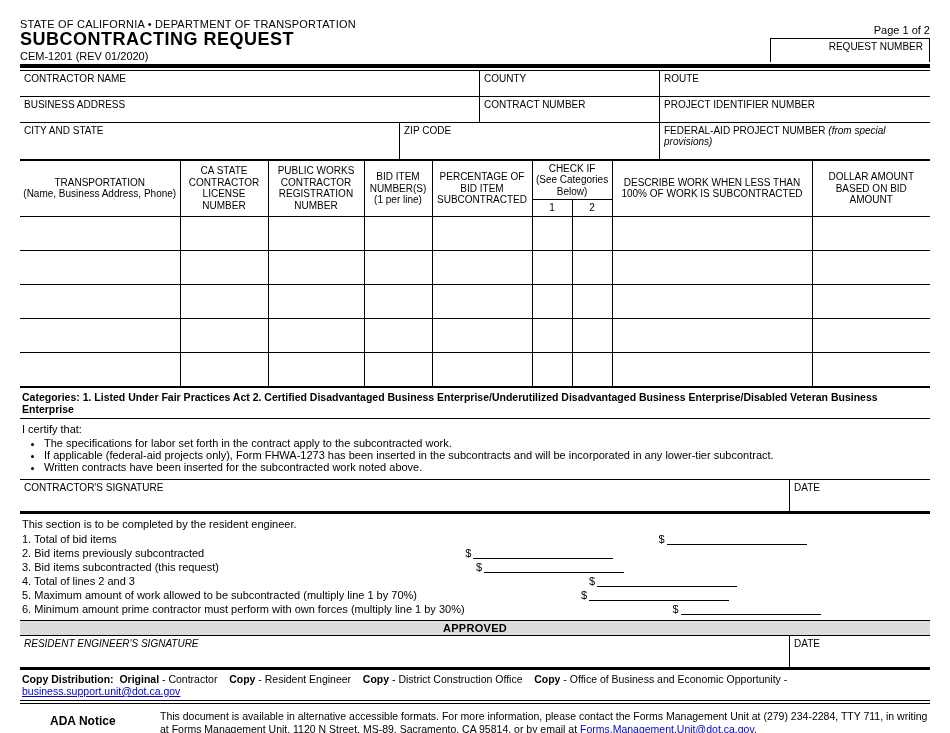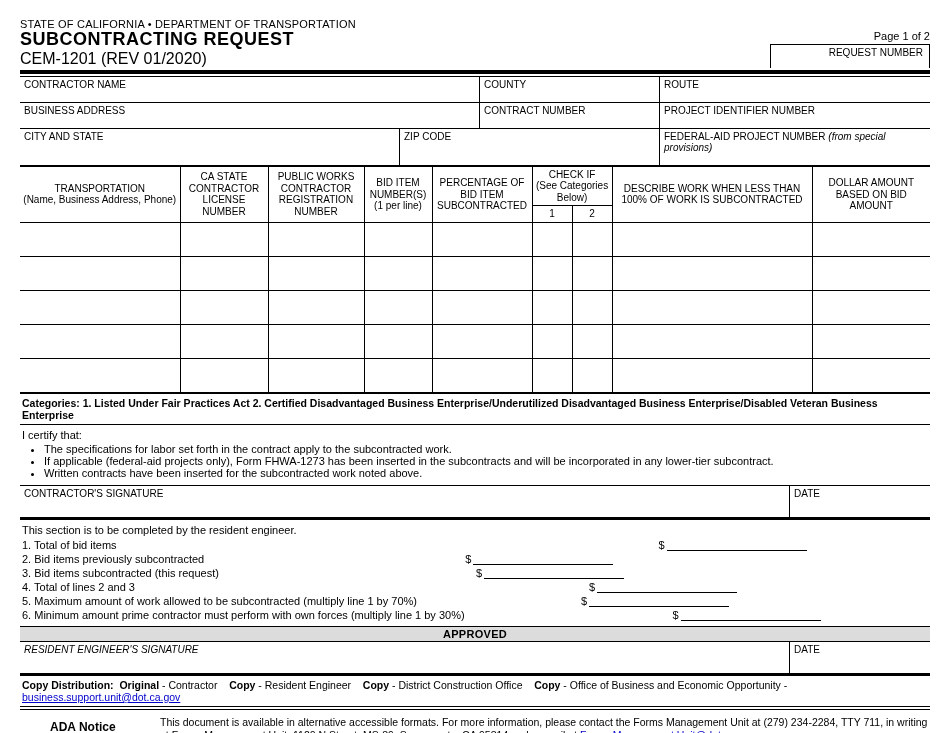--- a/index.html
+++ b/index.html
@@ -8,21 +8,21 @@
     font-size: 11px;
     margin: 0;
     padding: 18px 20px;
     background: #fff;
     color: #000;
     width: 950px;
   }
   .topbar { display: flex; justify-content: space-between; align-items: flex-end; gap: 43px; }
   .dept { font-size: 11px; letter-spacing: 0.2px; }
   .title { font-size: 18px; font-weight: bold; letter-spacing: 0.5px; line-height: 1.05; }
-  .formno { font-size: 16px; margin-top: 1px; }
+  .formno { font-size: 11px; margin-top: 1px; }
   .pageno { font-size: 11px; text-align: right; }
   .reqbox {
     border: 1px solid #000;
     border-bottom: none;
     padding: 2px 6px 10px 6px;
     font-size: 10px;
     min-width: 160px;
     margin-top: 2px;
   }
   .thick-rule { border-top: 3px solid #000; height:0; margin-top:2px; }

